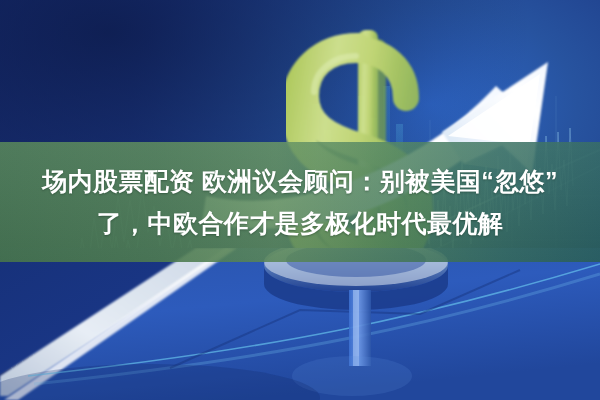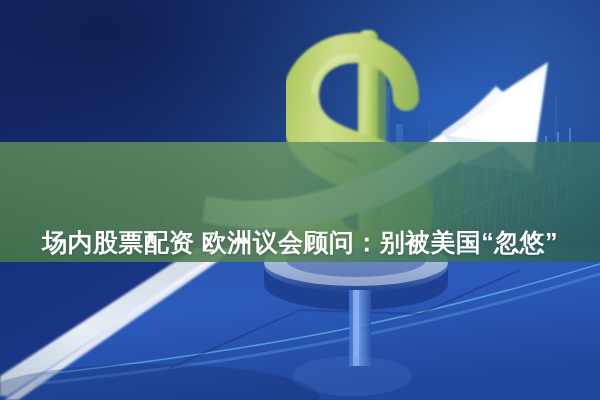--- a/index.html
+++ b/index.html
@@ -63,21 +63,21 @@
     content:"";
     position:absolute; inset:0;
     background:linear-gradient(180deg, rgba(255,255,255,.05) 0%, rgba(0,0,0,.06) 100%);
   }
 
   
   .headline {
     position:absolute; left:0; top:142px;
     width:600px; height:120px;
     display:flex; flex-direction:column;
-    align-items:center; justify-content:flex-end;
+    align-items:center; justify-content:center;
     gap:2px;
     padding:0 14px;
   }
   .headline .ln {
     color:#ffffff;
     font-size:25px;
     font-weight:bold;
     line-height:40px;
     letter-spacing:.4px;
     white-space:nowrap;
@@ -291,15 +291,16 @@
 
       <ellipse cx="352" cy="128" rx="60" ry="20" fill="#5f92e0" opacity=".18"></ellipse>
       <ellipse cx="150" cy="150" rx="170" ry="34" fill="#0f2766" opacity=".25"></ellipse>
     </svg>
   </div>
 
   <div class="green-band"></div>
 
   <div class="headline">
     <div class="ln">场内股票配资 欧洲议会顾问：别被美国“忽悠”</div>
+    <div class="ln">了，中欧合作才是多极化时代最优解</div>
   </div>
 
 </div>
 
 </body></html>

